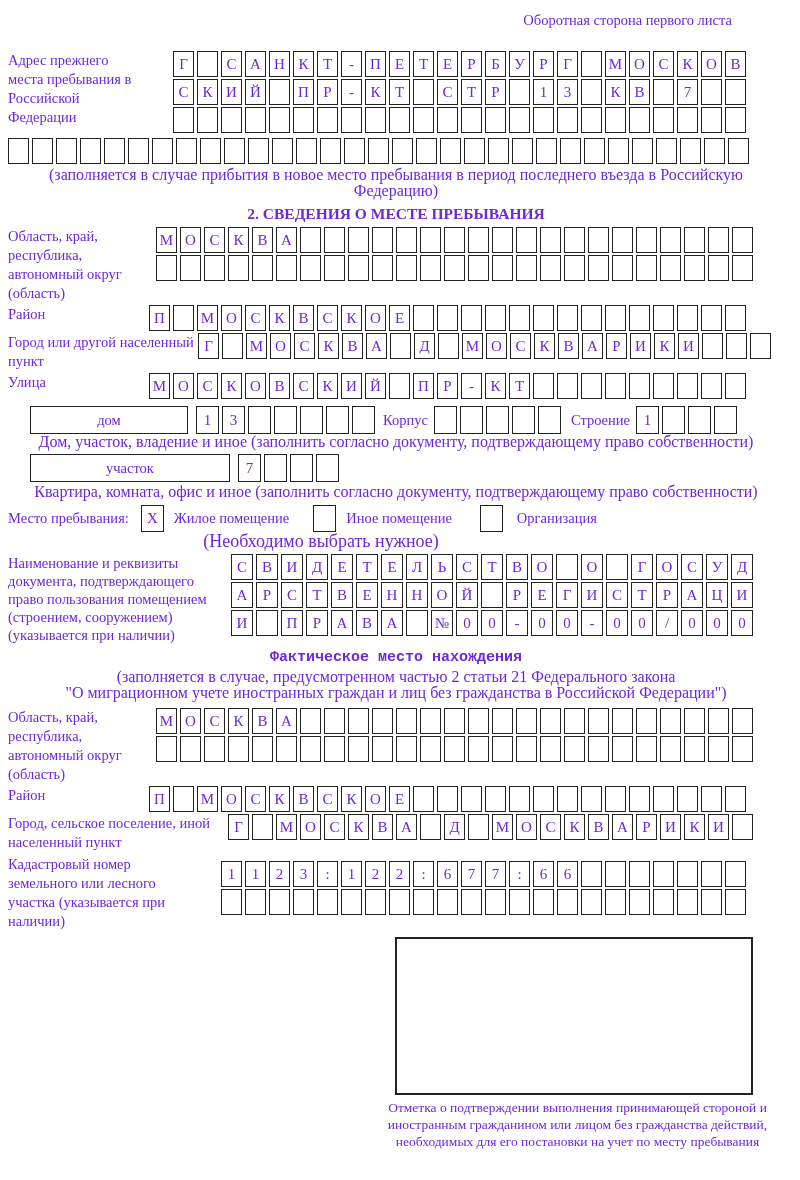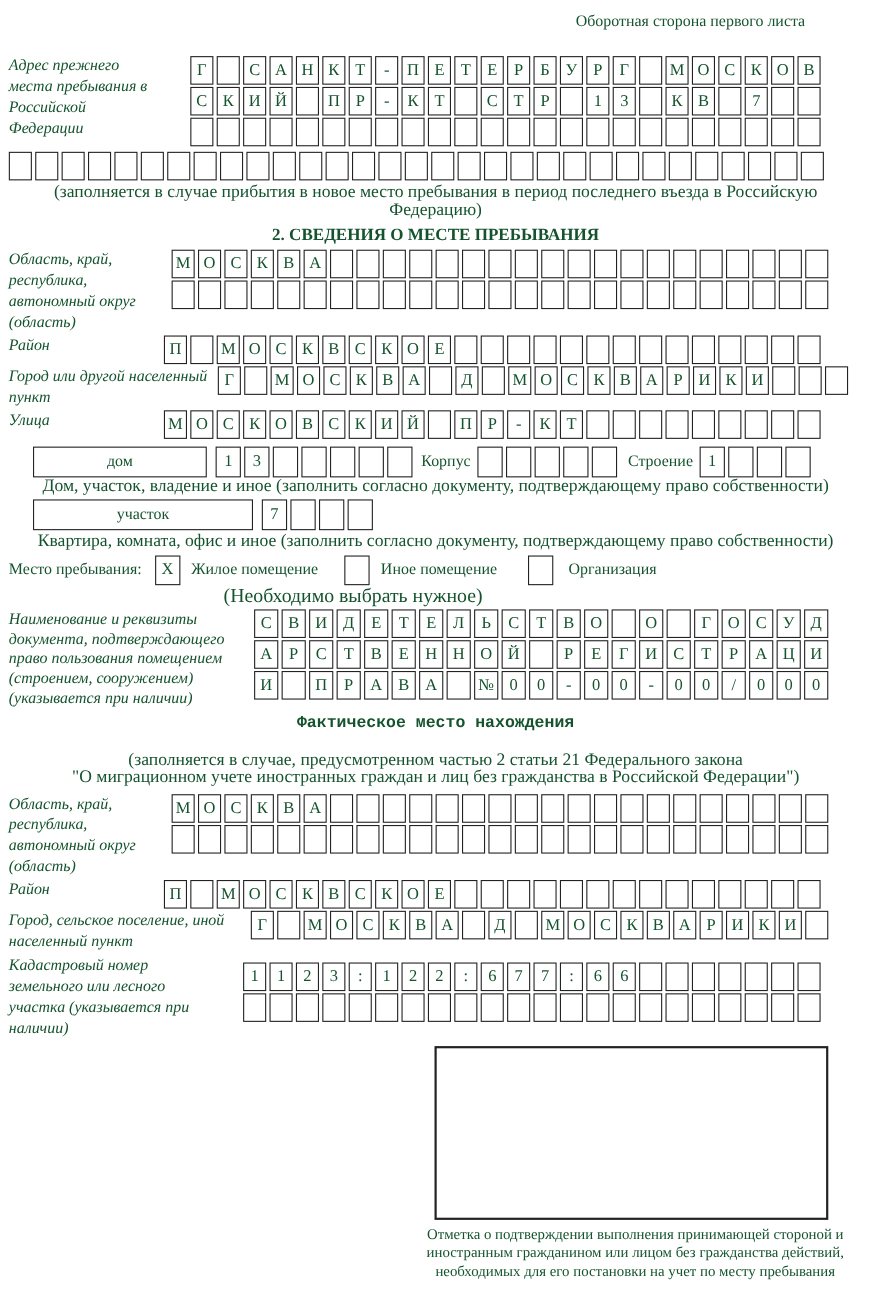--- a/index.html
+++ b/index.html
@@ -3,27 +3,27 @@
 <meta charset="utf-8">
 <style>
   html,body{margin:0;padding:0;background:#fff;}
   .page{
     position:relative;
     width:792px;height:1180px;
     box-sizing:border-box;
     padding:12px 8px 0 8px;
     overflow:hidden;
     background:#fff;
-    color:#14532d;
+    color:#6d28d9;
     font-family:"Liberation Serif","DejaVu Serif",serif;
   }
   .header-note{ text-align:right; padding-right:52px; font-size:14.5px; height:19px; }
 
   .block{ display:flex; align-items:flex-start; }
-  .lbl{ font-size:14.5px; line-height:19px; flex-shrink:0;font-style:italic; }
+  .lbl{ font-size:14.5px; line-height:19px; flex-shrink:0; }
   .lbl-tight{ line-height:18px; }
   .grid{ margin-left:auto; margin-right:38px; display:flex; flex-direction:column; gap:2px; }
   .cells{ display:flex; gap:3px; }
   .cell{
     box-sizing:border-box; width:21px; height:26px;
     border:1.8px solid #222; background:#fff;
     display:flex; align-items:center; justify-content:center;
     font-size:15px; line-height:1;
   }
   .cells.wide .cell{ width:22px; }
@@ -58,21 +58,21 @@
   
   .stamp-box{ box-sizing:border-box; margin-left:387px; width:358px; height:158px; border:2px solid #222; background:#fff; }
   .stamp-caption{ margin-left:352px; width:435px; text-align:center; font-size:13.5px; line-height:17px; }
 
   
   .b-prev{margin-top:20px;} .b-full{margin-top:5px;} .cap1{margin-top:3px;}
   .t-sec2{margin-top:5px;} .b-obl{margin-top:3px;} .b-ray{margin-top:2px;}
   .b-gor{margin-top:2px;} .b-ul{margin-top:2px;} .b-dom{margin-top:7px;}
   .cap-dom{margin-top:0;} .b-kv{margin-top:4px;} .cap-kv{margin-top:2px;}
   .b-mesto{margin-top:5px;} .cap-mesto{margin-top:1px;} .b-doc{margin-top:5px;}
-  .t-fact{margin-top:4px;font-family:Liberation Mono, monospace;} .cap-f{margin-top:16px;} .b-fobl{margin-top:7px;}
+  .t-fact{margin-top:4px;font-family:Liberation Mono, monospace;} .cap-f{margin-top:2px;} .b-fobl{margin-top:7px;}
   .b-fray{margin-top:2px;} .b-fgor{margin-top:2px;} .b-kad{margin-top:3px;}
   .grid-pt{ padding-top:6px; }
   .b-stamp{margin-top:6px;} .cap-stamp{margin-top:4px;}
 </style>
 </head>
 <body>
 
 <div class="page">
 
   <div class="header-note">Оборотная сторона первого листа</div>

